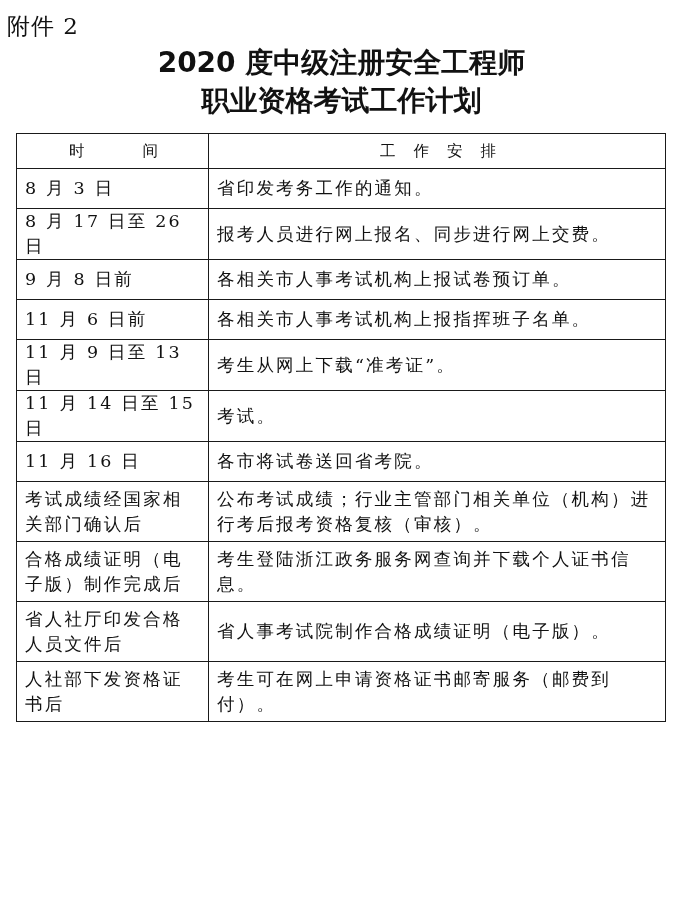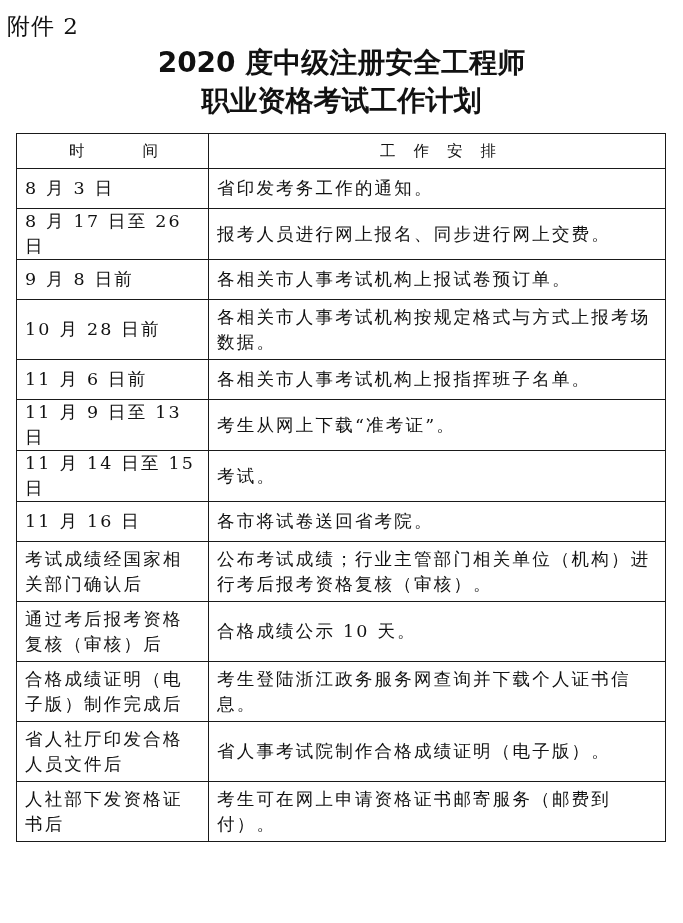--- a/index.html
+++ b/index.html
@@ -94,24 +94,20 @@
         <td class="task">省印发考务工作的通知。</td>
       </tr>
       <tr class="single">
         <td class="time">8 月 17 日至 26 日</td>
         <td class="task">报考人员进行网上报名、同步进行网上交费。</td>
       </tr>
       <tr class="single">
         <td class="time">9 月 8 日前</td>
         <td class="task">各相关市人事考试机构上报试卷预订单。</td>
       </tr>
-      <tr class="double">
-        <td class="time">10 月 28 日前</td>
-        <td class="task">各相关市人事考试机构按规定格式与方式上报考场数据。</td>
-      </tr>
       <tr class="single">
         <td class="time">11 月 6 日前</td>
         <td class="task">各相关市人事考试机构上报指挥班子名单。</td>
       </tr>
       <tr class="single">
         <td class="time">11 月 9 日至 13 日</td>
         <td class="task">考生从网上下载“准考证”。</td>
       </tr>
       <tr class="single">
         <td class="time">11 月 14 日至 15 日</td>
@@ -119,24 +115,20 @@
       </tr>
       <tr class="single">
         <td class="time">11 月 16 日</td>
         <td class="task">各市将试卷送回省考院。</td>
       </tr>
       <tr class="double">
         <td class="time">考试成绩经国家相关部门确认后</td>
         <td class="task">公布考试成绩；行业主管部门相关单位（机构）进行考后报考资格复核（审核）。</td>
       </tr>
       <tr class="double">
-        <td class="time">通过考后报考资格复核（审核）后</td>
-        <td class="task">合格成绩公示 10 天。</td>
-      </tr>
-      <tr class="double">
         <td class="time">合格成绩证明（电子版）制作完成后</td>
         <td class="task">考生登陆浙江政务服务网查询并下载个人证书信息。</td>
       </tr>
       <tr class="double">
         <td class="time">省人社厅印发合格人员文件后</td>
         <td class="task">省人事考试院制作合格成绩证明（电子版）。</td>
       </tr>
       <tr class="double">
         <td class="time">人社部下发资格证书后</td>
         <td class="task">考生可在网上申请资格证书邮寄服务（邮费到付）。</td>

